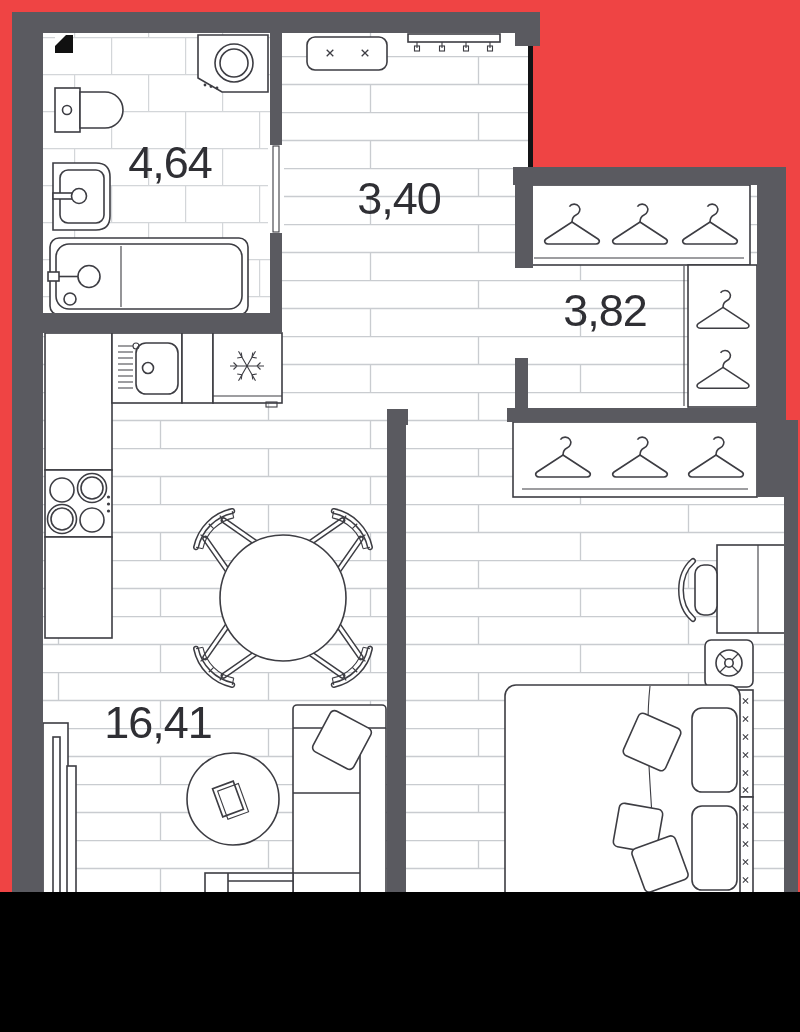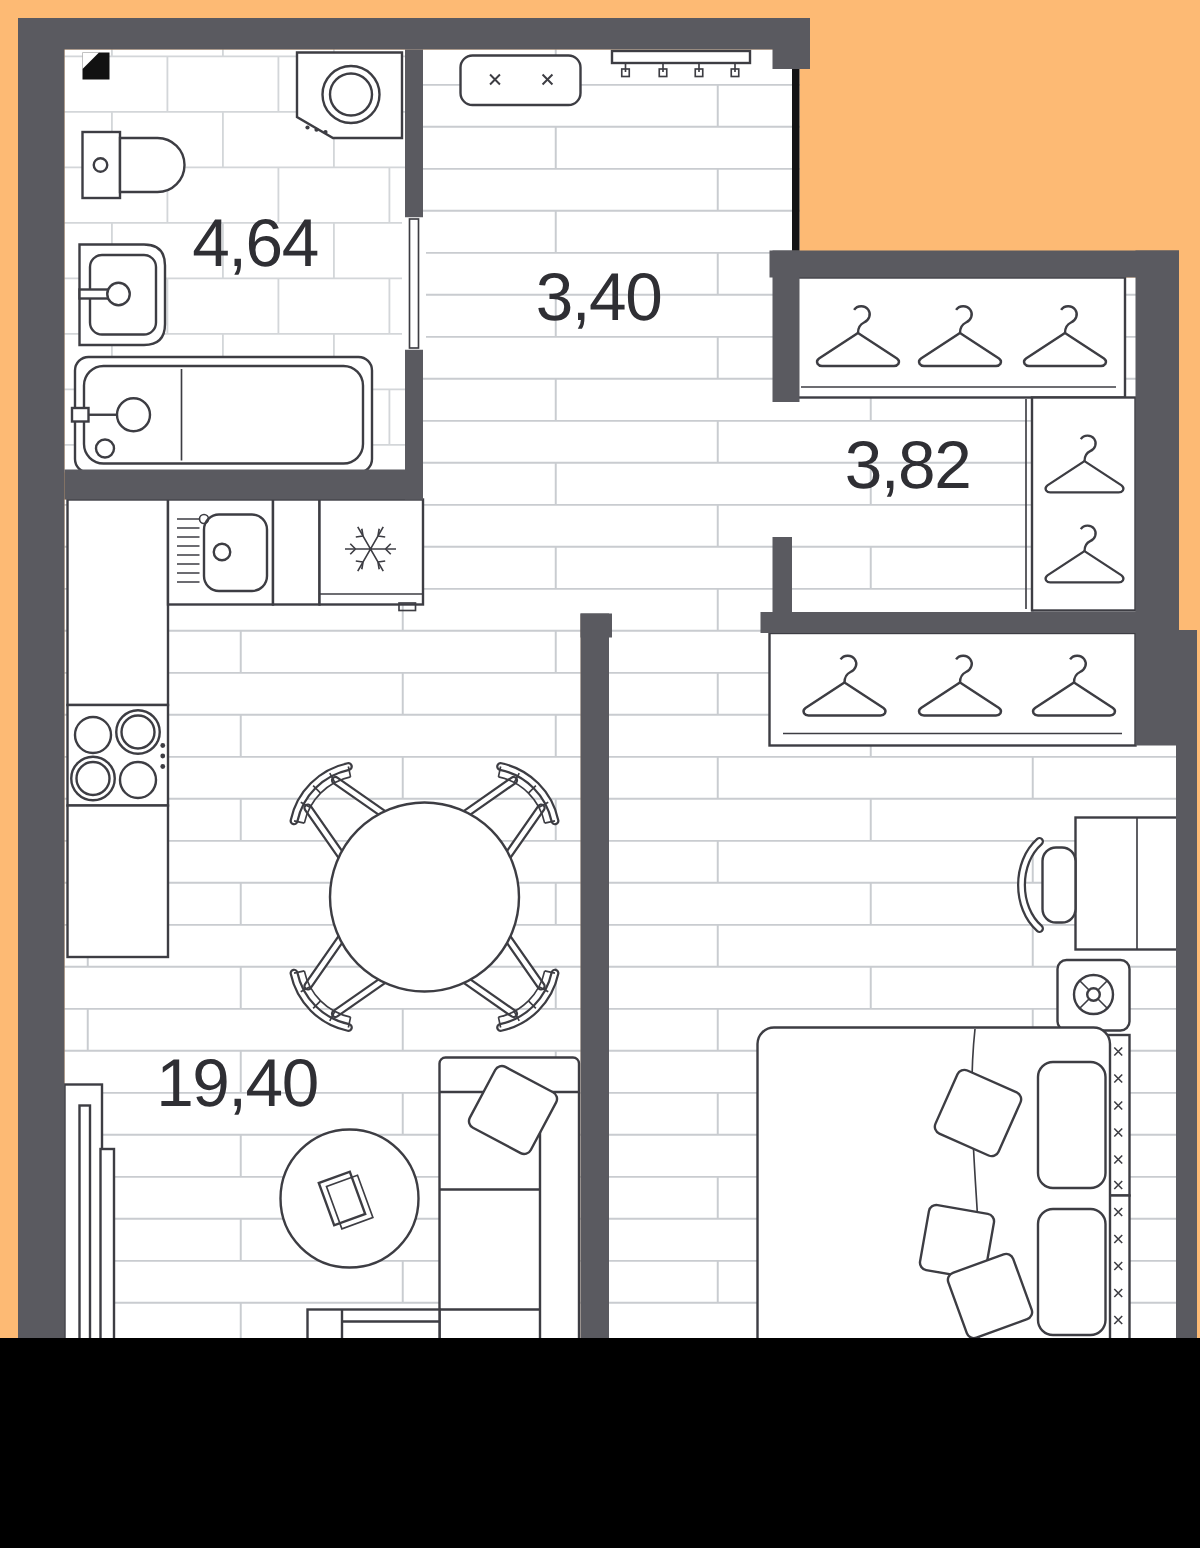--- a/index.html
+++ b/index.html
@@ -1,16 +1,16 @@
 <!DOCTYPE html>
 <html><head>
 <meta charset="utf-8">
 <style>
   html,body{margin:0;padding:0;background:#000;}
-  .plan{position:relative;width:800px;height:892px;background:#fdba74;overflow:hidden;
+  .plan{position:relative;width:800px;height:892px;background:#ef4444;overflow:hidden;
         font-family:"Liberation Sans", sans-serif;}
   .plan svg{position:absolute;left:0;top:0;}
   .area-label{position:absolute;transform:translate(-50%,-50%);
         font:400 45px/1 "Liberation Sans", sans-serif;
         color:#2f2f34;letter-spacing:-1px;white-space:nowrap;}
   .furn{fill:#fff;stroke:#3d3d43;stroke-width:1.6;}
   .ln{fill:none;stroke:#3d3d43;stroke-width:1.6;}
   .thin{fill:none;stroke:#3d3d43;stroke-width:1.1;}
   .dk{fill:none;stroke:#3d3d43;stroke-width:6;stroke-linecap:round;}
   .wt{fill:none;stroke:#fff;stroke-width:3;stroke-linecap:round;}
@@ -308,14 +308,14 @@
     <g>
       <rect x="268" y="145" width="16" height="88" fill="#fff"></rect>
       <rect class="thin" x="273" y="146" width="6" height="86" fill="#fff"></rect>
     </g>
   </g>
 </svg>
 
 <div class="area-label" style="left:170px;top:162px">4,64</div>
 <div class="area-label" style="left:399px;top:198px">3,40</div>
 <div class="area-label" style="left:605px;top:310px">3,82</div>
-<div class="area-label" style="left:158px;top:722px">19,40</div>
+<div class="area-label" style="left:158px;top:722px">16,41</div>
 </div>
 
 </body></html>

